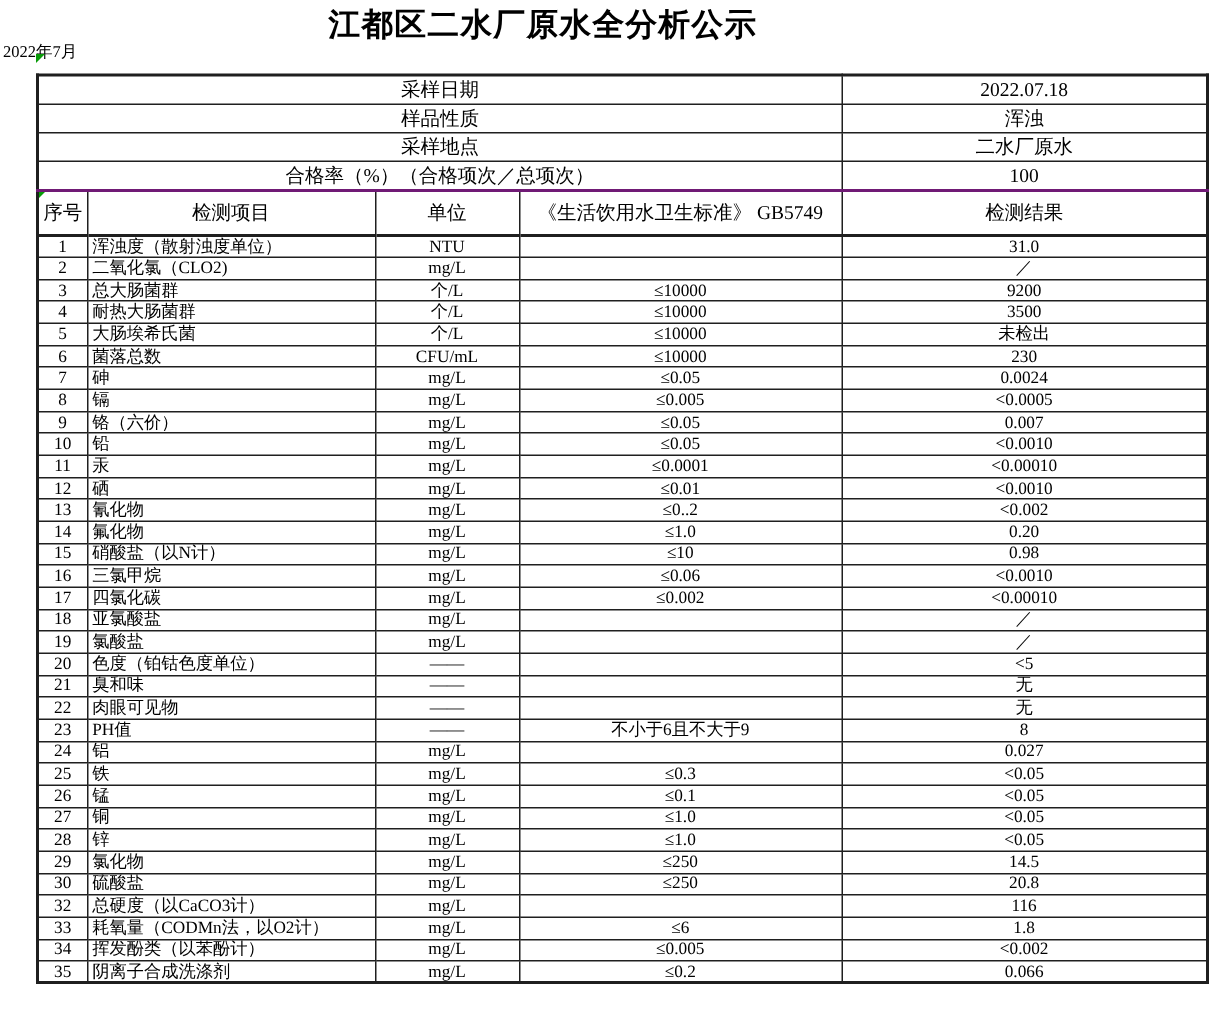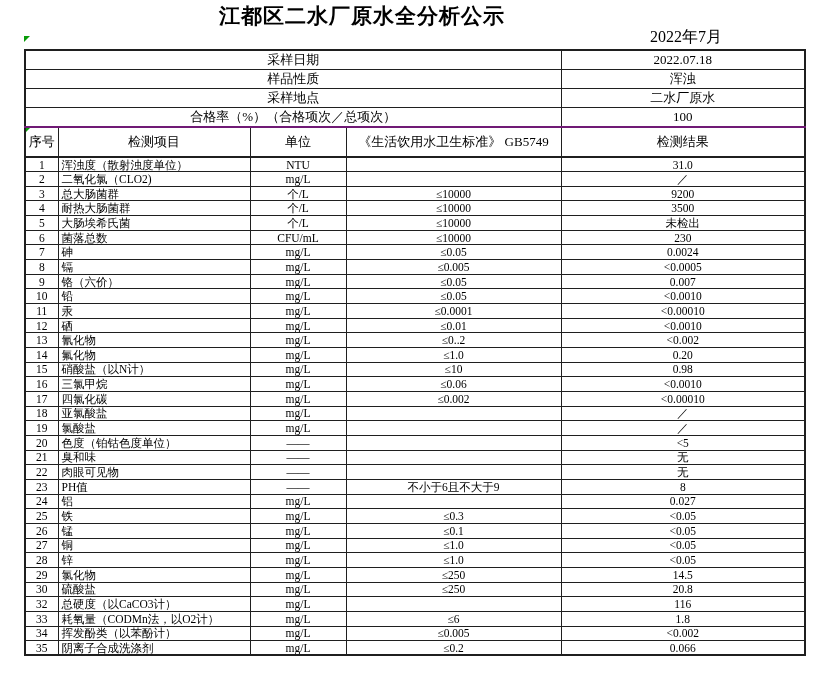--- a/index.html
+++ b/index.html
@@ -24,22 +24,22 @@
     font-size: 21px;
     font-weight: bold;
     font-family: Liberation Serif, serif;
     letter-spacing: 1px;
   }
   .page-subtitle {
     position: absolute;
     left: 2px;
     top: 27px;
     width: 720px;
-    text-align: right;
-    font-size: 16px;
+    text-align: left;
+    font-size: 11px;
   }
   
   .flag {
     position: absolute;
     width: 0;
     height: 0;
     border-top: 6px solid #089b08;
     border-right: 6px solid transparent;
   }
   .flag-top { left: 24px; top: 36px; }

